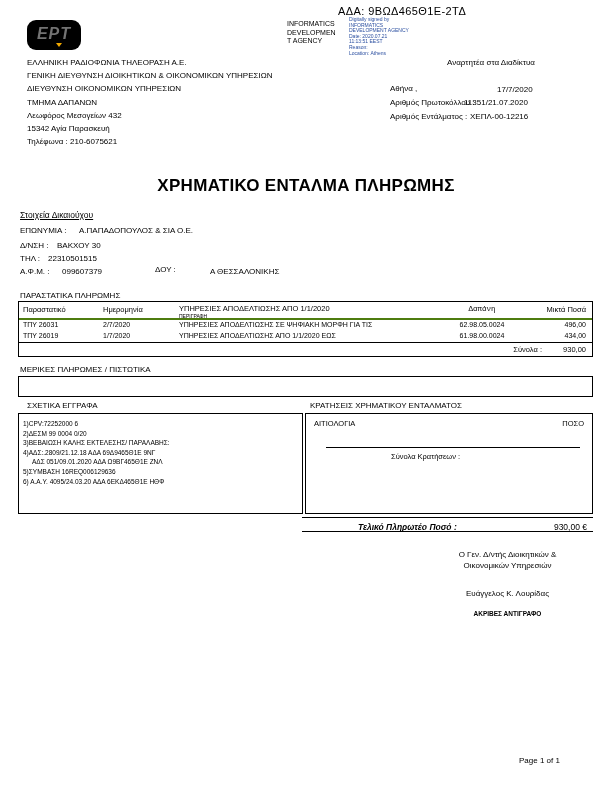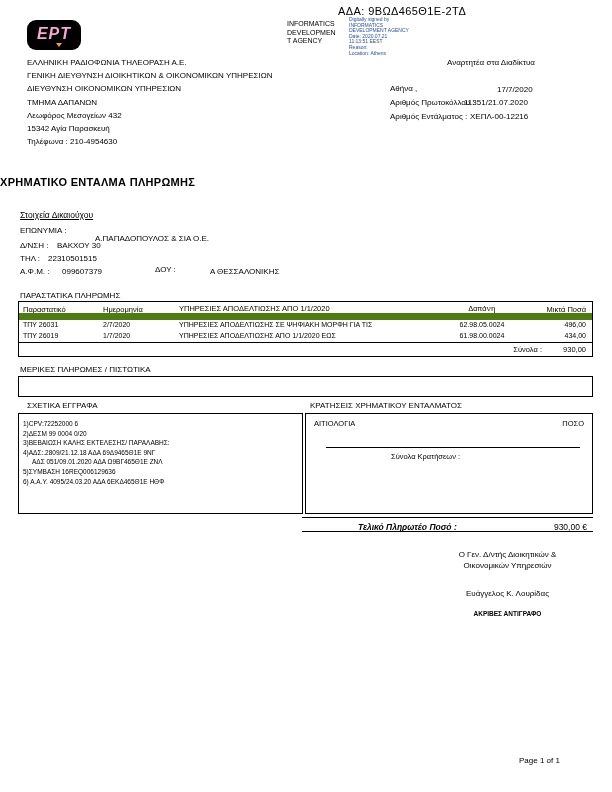--- a/index.html
+++ b/index.html
@@ -7,43 +7,43 @@
   .page {
     position:relative; width:612px; height:792px; margin:0 auto;
     background:#ffffff; color:#000;
     font-family:"Liberation Sans", sans-serif; overflow:hidden;
   }
   .abs { position:absolute; }
 
   
   .ada { left:338px; top:5px; font-size:11px; letter-spacing:.4px; }
   .logo { left:27px; top:20px; width:54px; height:30px; background:#000; border-radius:9px; }
-  .logo-text { position:absolute; left:0; right:0; top:5px; text-align:center; color:#f9a8d4;
+  .logo-text { position:absolute; left:0; right:0; top:5px; text-align:center; color:#737373;
                font-weight:bold; font-style:italic; font-size:16px; letter-spacing:1px; }
   .logo-tri { position:absolute; left:29px; bottom:3px; width:0; height:0;
               border-left:3px solid transparent; border-right:3px solid transparent;
               border-top:4px solid #f2a900; }
   .stamp-agency { left:287px; top:20px; font-size:7px; line-height:8.5px; }
   .stamp-sig { left:349px; top:17px; width:100px; font-size:5px; line-height:5.6px; color:#2b4fa0; }
 
   .sender { left:27px; top:56px; font-size:8px; line-height:13.2px; width:300px; }
 
   .posted { left:447px; top:58px; font-size:8px; }
   .meta { font-size:8px; }
 
-  .doc-title { left:0; right:0; top:176px; text-align:left; font-size:11px; font-weight:bold; letter-spacing:.3px; }
+  .doc-title { left:0; right:0; top:176px; text-align:center; font-size:17px; font-weight:bold; letter-spacing:.3px; }
 
   
   .ben-title { left:20px; top:210px; font-size:8.5px; text-decoration:underline; }
   .ben { font-size:8px; }
 
   
   .inv-title { left:20px; top:291px; font-size:8px; }
   .inv-table { left:18px; top:301px; width:575px; border:1px solid #000; background:#fff; }
-  .inv-header { position:relative; height:18px; border-bottom:7px solid #4d7c0f; font-size:7.5px; overflow:hidden; }
+  .inv-header { position:relative; height:18px; border-bottom:2px solid #4d7c0f; font-size:7.5px; overflow:hidden; }
   .inv-header span, .inv-row span, .inv-totals span { position:absolute; white-space:nowrap; }
   .h-doc { left:4px; top:3px; }
   .h-date { left:84px; top:3px; }
   .h-desc { left:160px; top:2px; width:252px; }
   .h-desc2 { left:160px; top:11px; font-size:5px; }
   .h-exp { left:418px; top:3px; width:90px; text-align:center;font-family:Liberation Mono, monospace; }
   .h-gross { right:6px; top:3px; }
   .inv-row { position:relative; height:11px; font-size:7px; }
   .c-doc { left:4px; top:1px; }
   .c-date { left:84px; top:1px; }
@@ -111,36 +111,36 @@
     <div>Location: Athens</div>
   </div>
 
   <div class="abs sender">
     <div>ΕΛΛΗΝΙΚΗ ΡΑΔΙΟΦΩΝΙΑ ΤΗΛΕΟΡΑΣΗ Α.Ε.</div>
     <div>ΓΕΝΙΚΗ ΔΙΕΥΘΥΝΣΗ ΔΙΟΙΚΗΤΙΚΩΝ &amp; ΟΙΚΟΝΟΜΙΚΩΝ ΥΠΗΡΕΣΙΩΝ</div>
     <div>ΔΙΕΥΘΥΝΣΗ ΟΙΚΟΝΟΜΙΚΩΝ ΥΠΗΡΕΣΙΩΝ</div>
     <div>ΤΜΗΜΑ ΔΑΠΑΝΩΝ</div>
     <div>Λεωφόρος Μεσογείων 432</div>
     <div>15342 Αγία Παρασκευή</div>
-    <div>Τηλέφωνα : 210-4954630</div>
+    <div>Τηλέφωνα : 210-6075621</div>
   </div>
 
   <div class="abs posted">Αναρτητέα στα Διαδίκτυα</div>
   <span class="abs meta" style="left:390px; top:84px;">Αθήνα ,</span>
   <span class="abs meta" style="left:497px; top:85px;">17/7/2020</span>
   <span class="abs meta" style="left:390px; top:98px;">Αριθμός Πρωτοκόλλου :</span>
   <span class="abs meta" style="left:464px; top:98px;">11351/21.07.2020</span>
   <span class="abs meta" style="left:390px; top:112px;">Αριθμός Εντάλματος :</span>
   <span class="abs meta" style="left:470px; top:112px;">ΧΕΠΛ-00-12216</span>
 
   <div class="abs doc-title">ΧΡΗΜΑΤΙΚΟ ΕΝΤΑΛΜΑ ΠΛΗΡΩΜΗΣ</div>
 
   <div class="abs ben-title">Στοιχεία Δικαιούχου</div>
   <span class="abs ben" style="left:20px; top:226px;">ΕΠΩΝΥΜΙΑ :</span>
-  <span class="abs ben" style="left:95px; top:226px;margin-top:8px;">Α.ΠΑΠΑΔΟΠΟΥΛΟΣ &amp; ΣΙΑ Ο.Ε.</span>
+  <span class="abs ben" style="left:79px; top:226px;">Α.ΠΑΠΑΔΟΠΟΥΛΟΣ &amp; ΣΙΑ Ο.Ε.</span>
   <span class="abs ben" style="left:20px; top:241px;">Δ/ΝΣΗ :</span>
   <span class="abs ben" style="left:57px; top:241px;">ΒΑΚΧΟΥ 30</span>
   <span class="abs ben" style="left:20px; top:254px;">ΤΗΛ :</span>
   <span class="abs ben" style="left:48px; top:254px;">22310501515</span>
   <span class="abs ben" style="left:20px; top:267px;">Α.Φ.Μ. :</span>
   <span class="abs ben" style="left:62px; top:267px;">099607379</span>
   <span class="abs ben" style="left:155px; top:265px;">ΔΟΥ :</span>
   <span class="abs ben" style="left:210px; top:267px;">Α ΘΕΣΣΑΛΟΝΙΚΗΣ</span>
 
   <div class="abs inv-title">ΠΑΡΑΣΤΑΤΙΚΑ ΠΛΗΡΩΜΗΣ</div>

